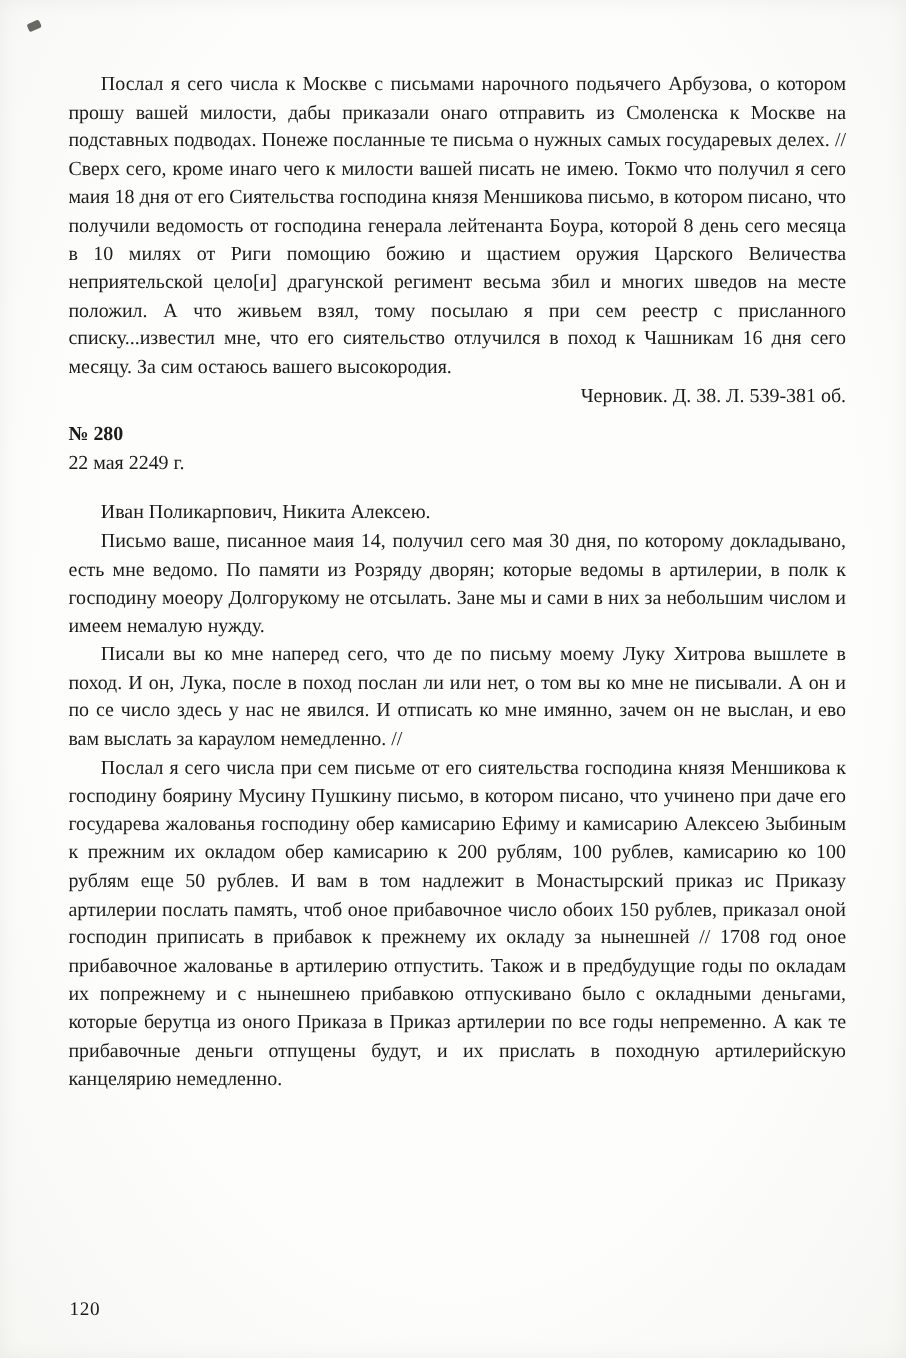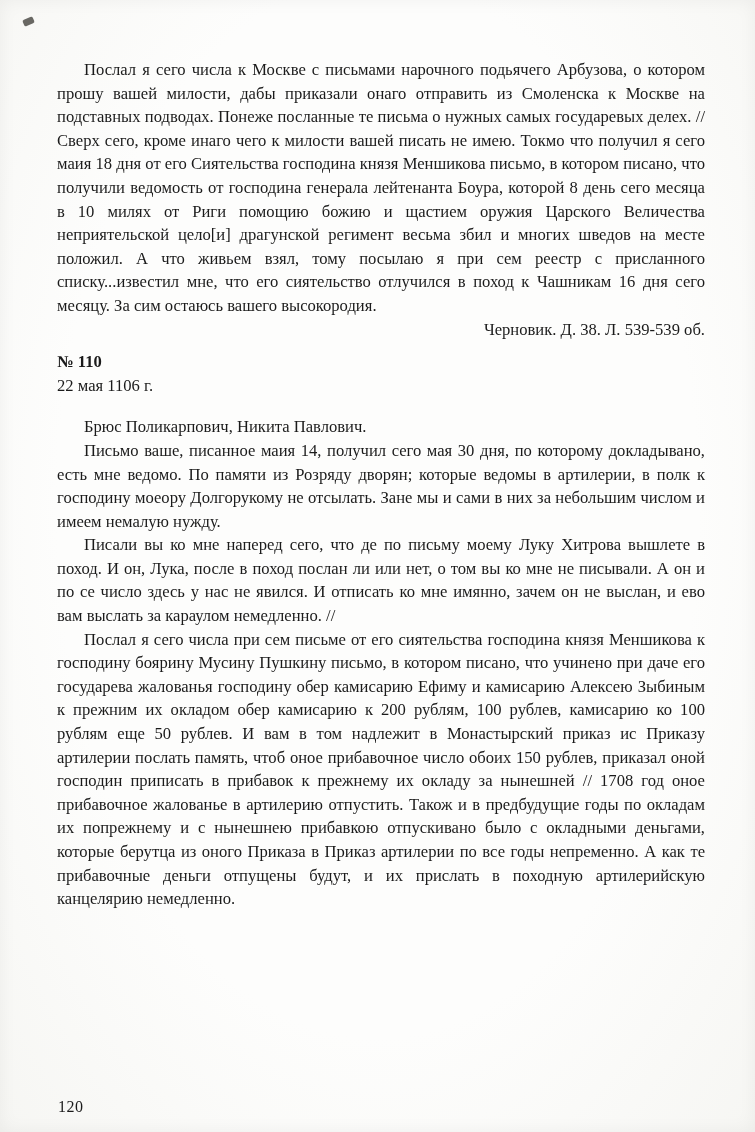--- a/index.html
+++ b/index.html
@@ -56,44 +56,44 @@
   .doc-number, .doc-title {
     font-weight: bold;
     text-align: left;
   }
   .doc-date {
     text-align: left;
   }
   .page-number {
     position: absolute;
     left: 58px;
-    bottom: 16px;
+    bottom: 31px;
     font-size: 16px;
     letter-spacing: 0.5px;
   }
 </style>
 </head>
 <body>
 
 <div class="page">
 
   <div class="scan-artifact"></div>
 
   <div class="text-block">
 
     <p class="indent">Послал я сего числа к Москве с письмами нарочного подьячего Арбузова, о котором прошу вашей милости, дабы приказали онаго отправить из Смоленска к Москве на подставных подводах. Понеже посланные те письма о нужных самых государевых делех. // Сверх сего, кроме инаго чего к милости вашей писать не имею. Токмо что получил я сего маия 18 дня от его Сиятельства господина князя Меншикова письмо, в котором писано, что получили ведомость от господина генерала лейтенанта Боура, которой 8 день сего месяца в 10 милях от Риги помощию божию и щастием оружия Царского Величества неприятельской цело[и] драгунской регимент весьма збил и многих шведов на месте положил. А что живьем взял, тому посылаю я при сем реестр с присланного списку...известил мне, что его сиятельство отлучился в поход к Чашникам 16 дня сего месяцу. За сим остаюсь вашего высокородия.</p>
 
-    <p class="archive-ref">Черновик. Д. 38. Л. 539-539 об.</p>
+    <p class="archive-ref">Черновик. Д. 38. Л. 539-381 об.</p>
 
     <div class="doc-heading">
-      <p class="doc-number">№ 110</p>
-      <p class="doc-date">22 мая 1106 г.</p>
+      <p class="doc-number">№ 280</p>
+      <p class="doc-date">22 мая 2249 г.</p>
     </div>
 
-    <p class="indent">Брюс Поликарпович, Никита Павлович.</p>
+    <p class="indent">Иван Поликарпович, Никита Алексею.</p>
 
     <p class="indent">Письмо ваше, писанное маия 14, получил сего мая 30 дня, по которому докладывано, есть мне ведомо. По памяти из Розряду дворян; которые ведомы в артилерии, в полк к господину моеору Долгорукому не отсылать. Зане мы и сами в них за небольшим числом и имеем немалую нужду.</p>
 
     <p class="indent">Писали вы ко мне наперед сего, что де по письму моему Луку Хитрова вышлете в поход. И он, Лука, после в поход послан ли или нет, о том вы ко мне не писывали. А он и по се число здесь у нас не явился. И отписать ко мне имянно, зачем он не выслан, и ево вам выслать за караулом немедленно. //</p>
 
     <p class="indent">Послал я сего числа при сем письме от его сиятельства господина князя Меншикова к господину боярину Мусину Пушкину письмо, в котором писано, что учинено при даче его государева жалованья господину обер камисарию Ефиму и камисарию Алексею Зыбиным к прежним их окладом обер камисарию к 200 рублям, 100 рублев, камисарию ко 100 рублям еще 50 рублев. И вам в том надлежит в Монастырский приказ ис Приказу артилерии послать память, чтоб оное прибавочное число обоих 150 рублев, приказал оной господин приписать в прибавок к прежнему их окладу за нынешней // 1708 год оное прибавочное жалованье в артилерию отпустить. Також и в предбудущие годы по окладам их попрежнему и с нынешнею прибавкою отпускивано было с окладными деньгами, которые берутца из оного Приказа в Приказ артилерии по все годы непременно. А как те прибавочные деньги отпущены будут, и их прислать в походную артилерийскую канцелярию немедленно.</p>
 
   </div>
 
   <div class="page-number">120</div>

